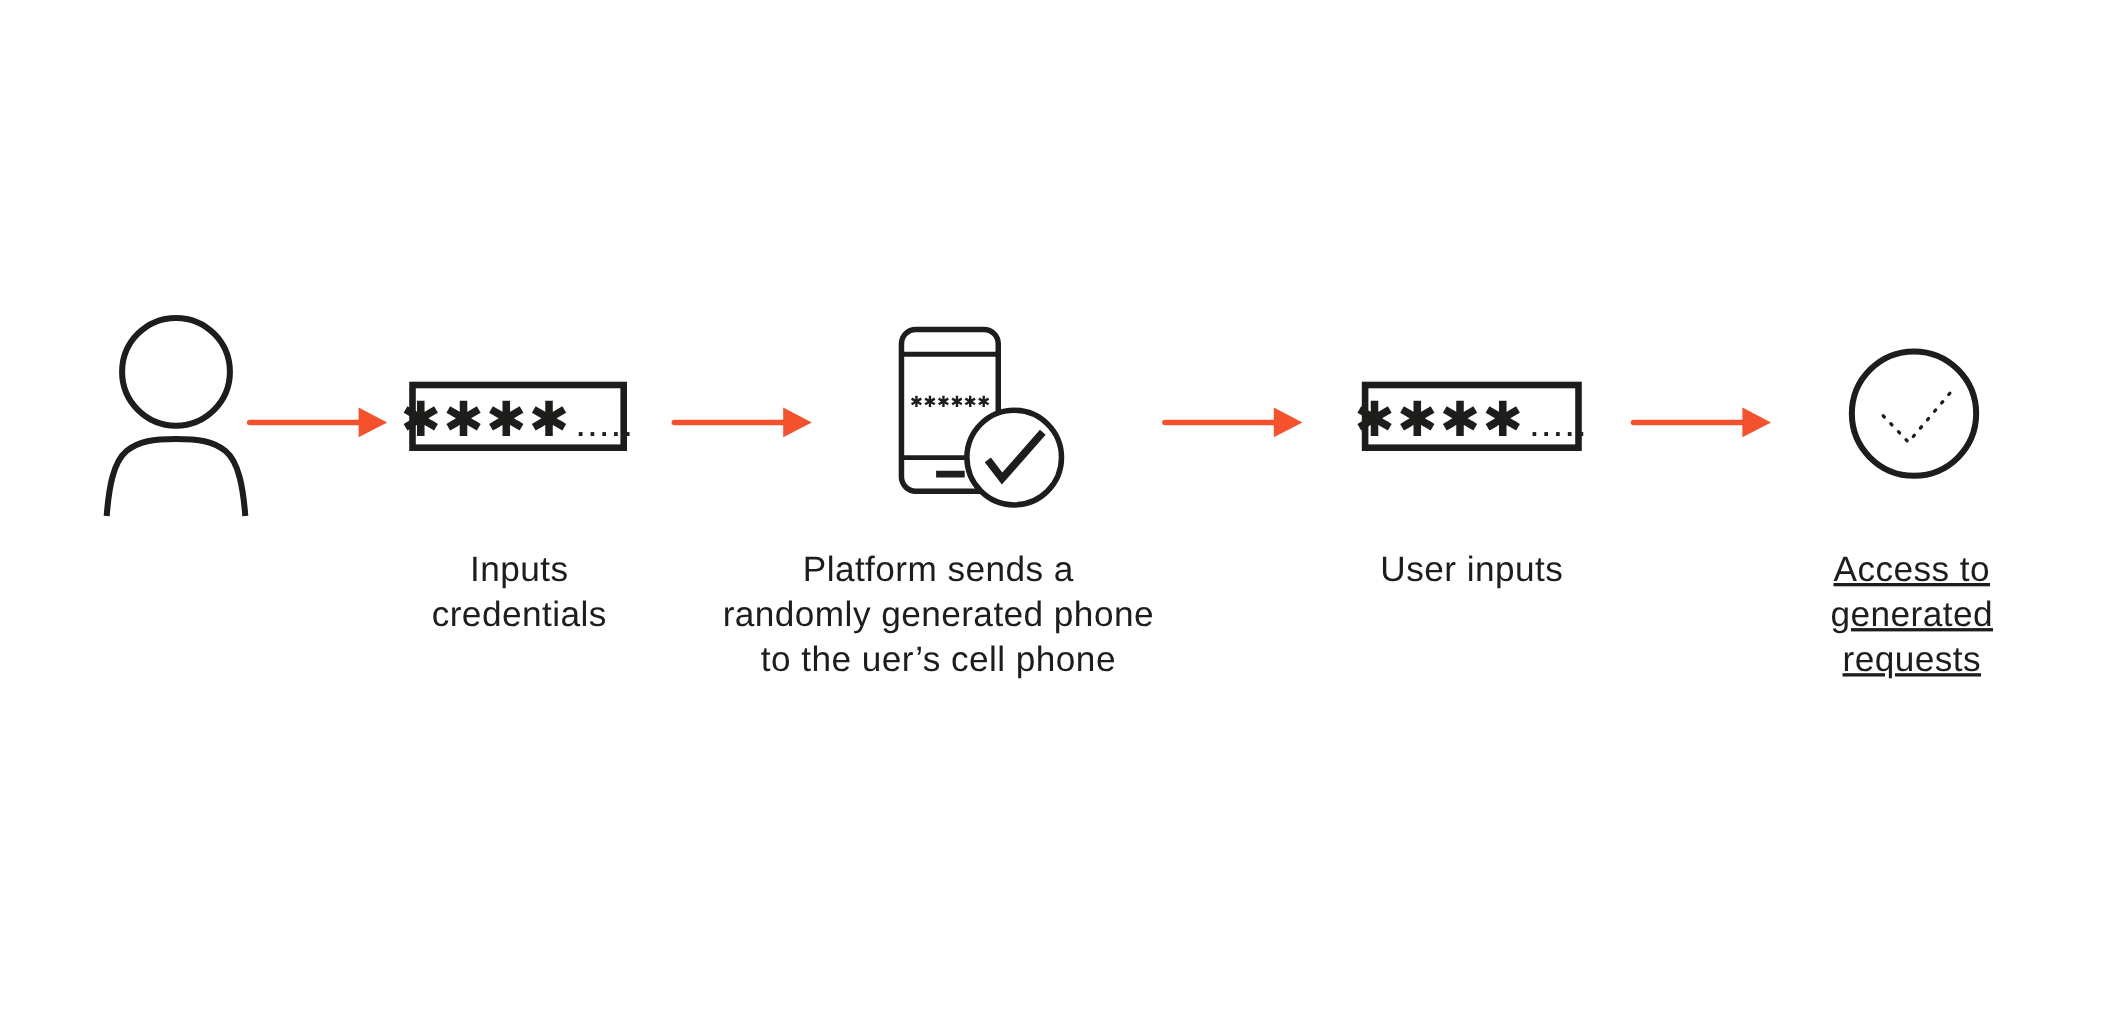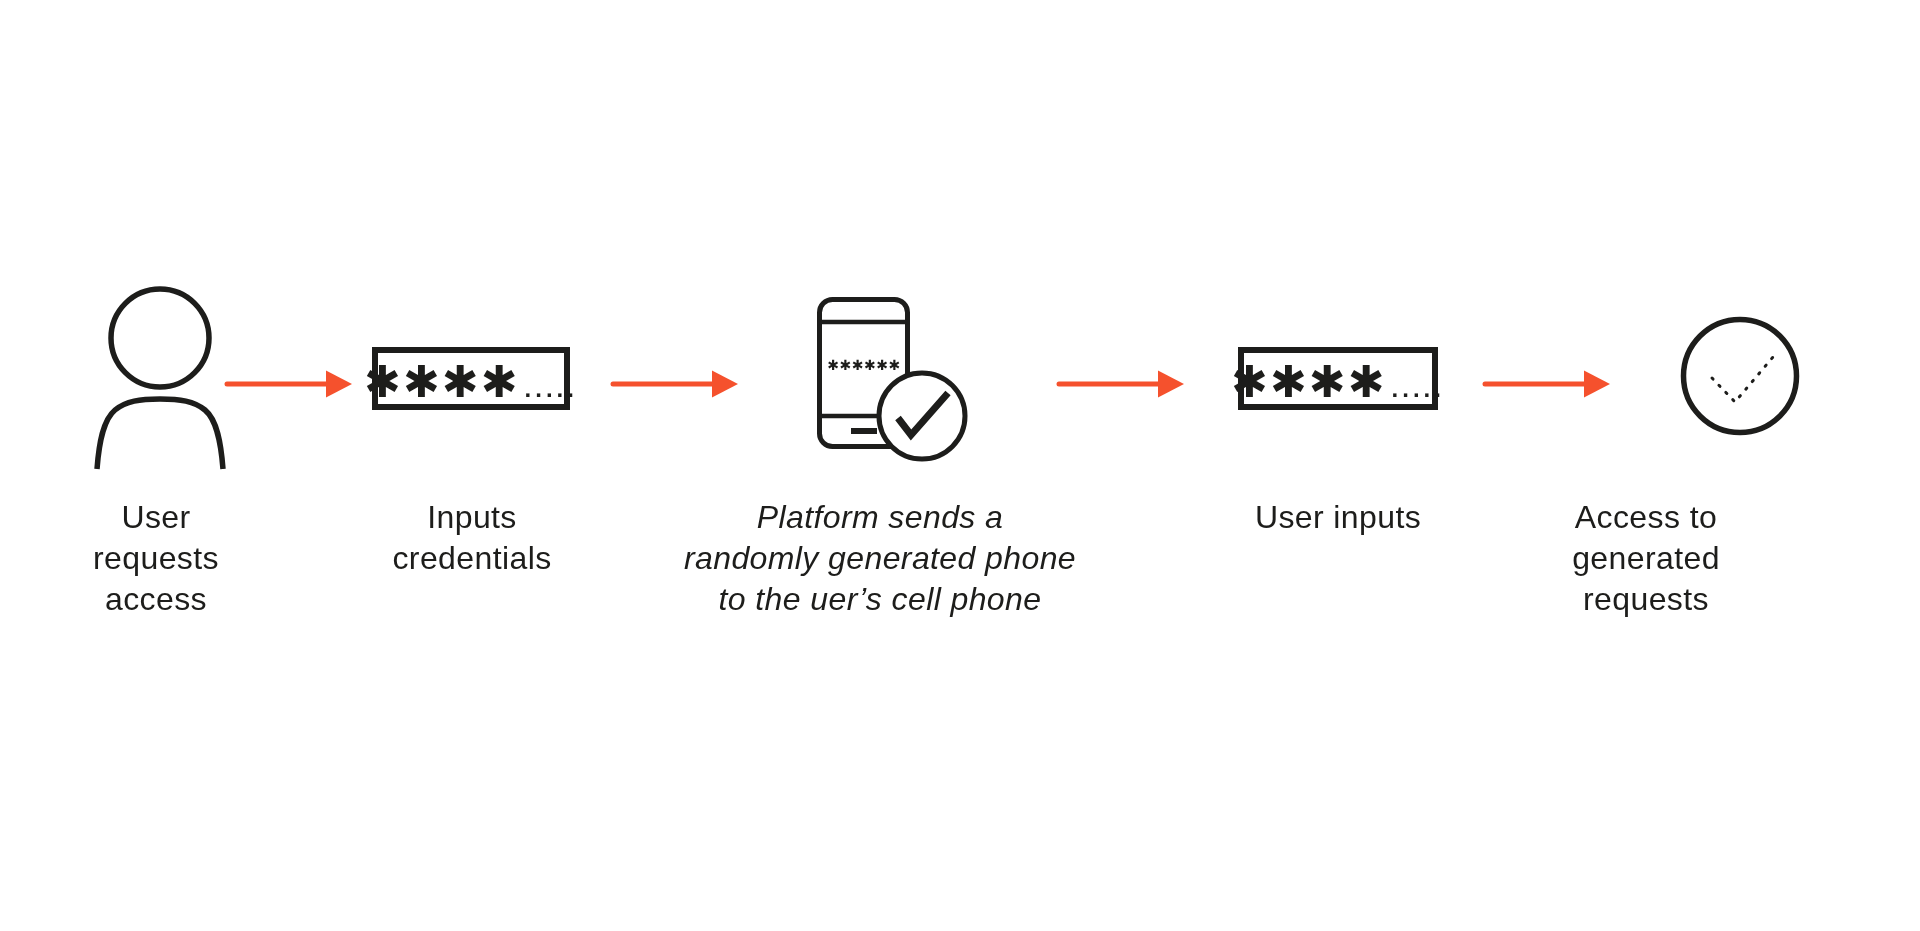--- a/index.html
+++ b/index.html
@@ -83,40 +83,35 @@
   <svg class="arrow" style="left:1482px;" viewBox="0 0 128 30">
     <line x1="3" y1="15" x2="103" y2="15" stroke="#F5512D" stroke-width="5" stroke-linecap="round"></line>
     <polygon points="102,1.5 128,15 102,28.5" fill="#F5512D"></polygon>
   </svg>
 
   <svg class="icon-svg" style="left:1675px; top:311px;" width="130" height="130" viewBox="0 0 130 130">
     <circle cx="65" cy="65" r="56.5" fill="#ffffff" stroke="#1d1d1b" stroke-width="5.5"></circle>
     <polyline points="37,67 60,91 98,46" fill="none" stroke="#1d1d1b" stroke-width="3" stroke-linecap="round" stroke-dasharray="1.5 8.5"></polyline>
   </svg>
 
-  <div class="caption" style="left:36px; width:240px;">
-    <span class="cap-line">User</span>
-    <span class="cap-line">requests</span>
-    <span class="cap-line">access</span>
-  </div>
 
   <div class="caption" style="left:332px; width:280px;">
     <span class="cap-line">Inputs</span>
     <span class="cap-line">credentials</span>
   </div>
 
-  <div class="caption" style="left:630px; width:500px;font-style:italic;">
+  <div class="caption" style="left:603px; width:500px;">
     <span class="cap-line">Platform sends a</span>
     <span class="cap-line">randomly generated phone</span>
     <span class="cap-line">to the uer’s cell phone</span>
   </div>
 
   <div class="caption" style="left:1198px; width:280px;">
     <span class="cap-line">User inputs</span>
   </div>
 
-  <div class="caption" style="left:1506px; width:280px;">
+  <div class="caption" style="left:1598px; width:280px;text-decoration:underline;">
     <span class="cap-line">Access to</span>
     <span class="cap-line">generated</span>
     <span class="cap-line">requests</span>
   </div>
 
 </div>
 
 </body></html>

